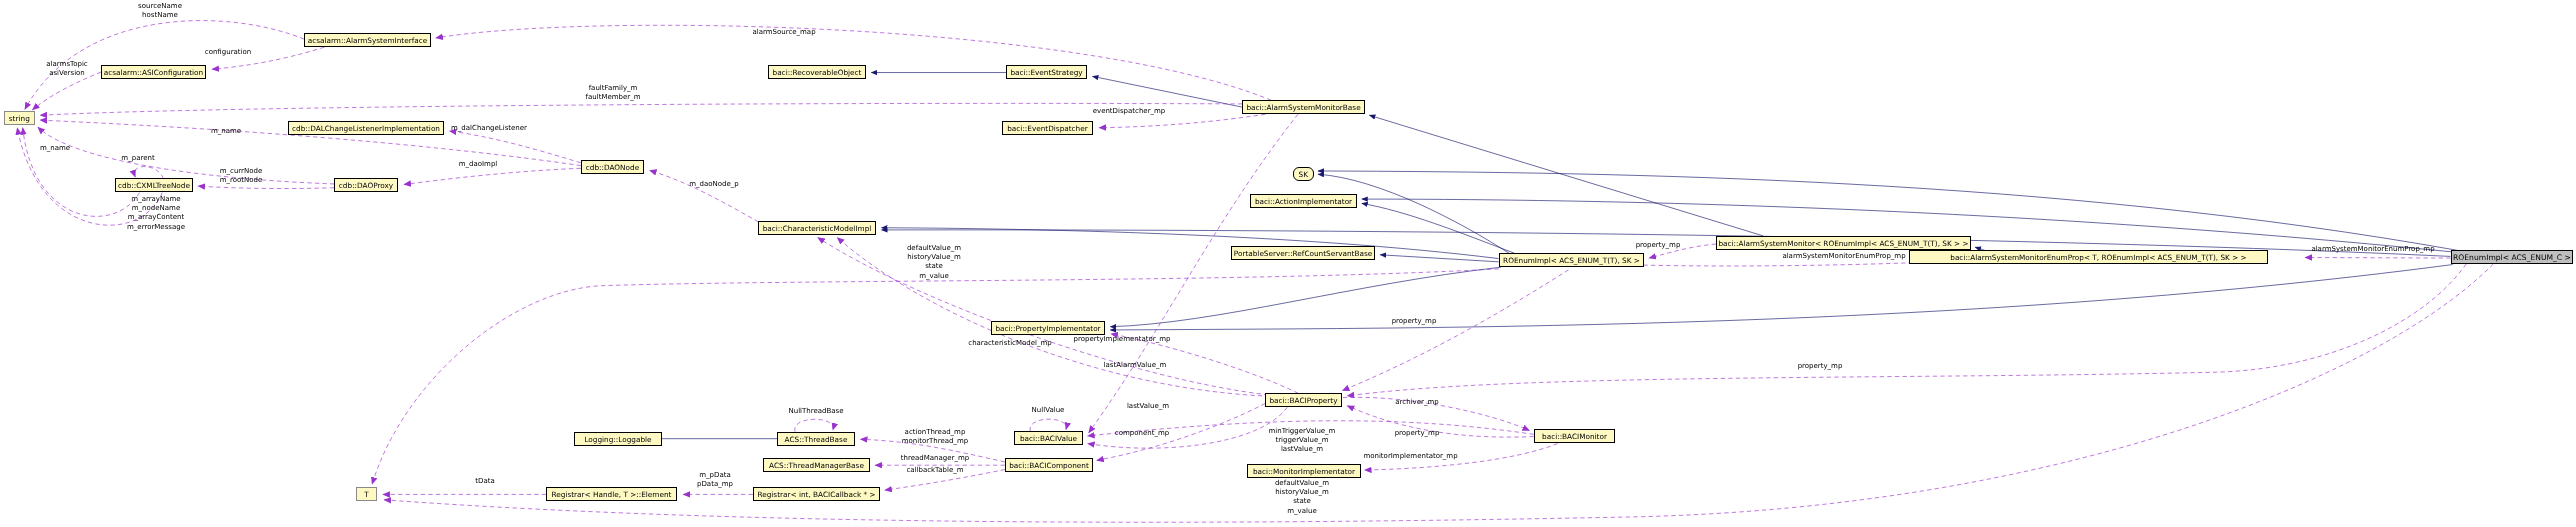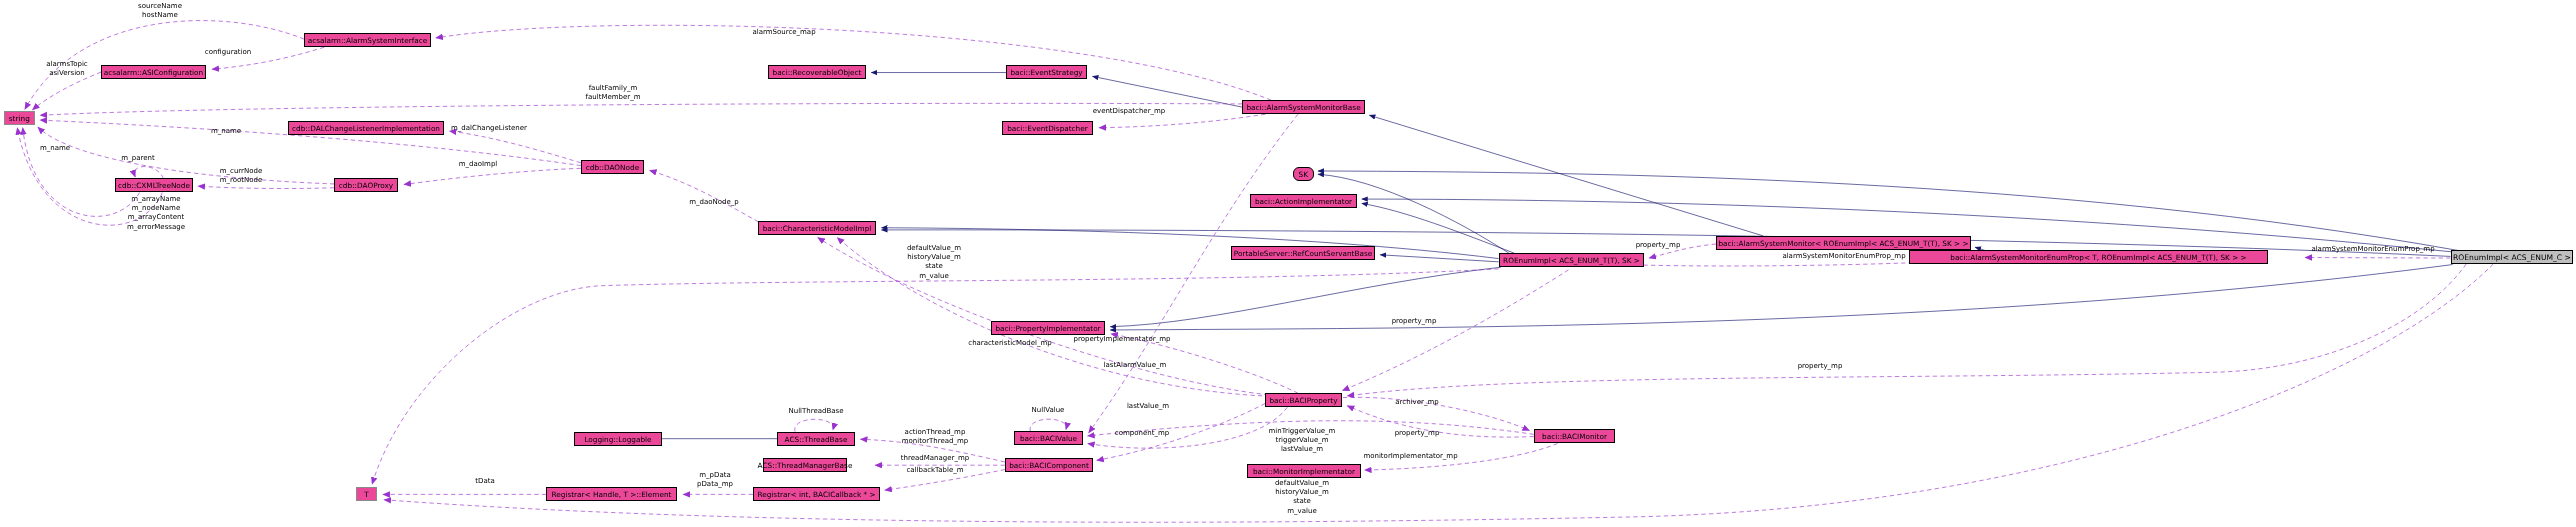--- a/index.html
+++ b/index.html
@@ -1,19 +1,19 @@
 <!DOCTYPE html>
 <html style="font-size:8.7px"><head>
 <meta charset="utf-8">
 <style>
   html,body{margin:0;padding:0;background:#ffffff;}
   #canvas{position:relative;width:2576px;height:528px;background:#ffffff;
           font-family:"DejaVu Sans","Liberation Sans",sans-serif;overflow:hidden;}
   #edges{position:absolute;left:0;top:0;width:2576px;height:528px;}
-  .node{position:absolute;background:#ec4899;border:0.5px solid #000000;box-sizing:border-box;
+  .node{position:absolute;background:#fef9c3;border:0.5px solid #000000;box-sizing:border-box;
         display:flex;align-items:center;justify-content:center;white-space:nowrap;
         font-size:7.3px;color:#000;z-index:2;}
   .node.external{border-color:#8a8a8a;}
   .node.focal{background:#bfbfbf;border-width:1.1px;font-size:7.6px;}
   .elabel{position:absolute;font-size:7px;color:#000;white-space:pre;text-align:center;
           transform:translateX(-50%);line-height:9.2px;z-index:3;}
   path.inh{fill:none;stroke:#191970;stroke-width:1.2;}
   path.use{fill:none;stroke:#9a32cd;stroke-width:1.2;stroke-dasharray:8 6;}
 </style>
 </head>
@@ -106,21 +106,21 @@
   <div class="node" style="left:1716px;top:236px;width:255px;height:14px;">baci::AlarmSystemMonitor&lt; ROEnumImpl&lt; ACS_ENUM_T(T), SK &gt; &gt;</div>
   <div class="node" style="left:1909px;top:250px;width:359px;height:14px;padding-left:20px;">baci::AlarmSystemMonitorEnumProp&lt; T, ROEnumImpl&lt; ACS_ENUM_T(T), SK &gt; &gt;</div>
   <div class="node focal" style="left:2451px;top:250px;width:122px;height:14px;">ROEnumImpl&lt; ACS_ENUM_C &gt;</div>
   <div class="node" style="left:991px;top:321px;width:114px;height:14px;">baci::PropertyImplementator</div>
   <div class="node" style="left:1265px;top:393px;width:77px;height:14px;">baci::BACIProperty</div>
   <div class="node" style="left:1534px;top:429px;width:81px;height:14px;">baci::BACIMonitor</div>
   <div class="node" style="left:1247px;top:464px;width:114px;height:14px;">baci::MonitorImplementator</div>
   <div class="node" style="left:1014px;top:431px;width:69px;height:14px;">baci::BACIValue</div>
   <div class="node" style="left:1005px;top:458px;width:88px;height:14px;">baci::BACIComponent</div>
   <div class="node" style="left:777px;top:432px;width:78px;height:14px;">ACS::ThreadBase</div>
-  <div class="node" style="left:763px;top:458px;width:84px;height:14px;">ACS::ThreadManagerBase</div>
+  <div class="node" style="left:763px;top:458px;width:107px;height:14px;">ACS::ThreadManagerBase</div>
   <div class="node" style="left:574px;top:432px;width:88px;height:14px;">Logging::Loggable</div>
   <div class="node" style="left:546px;top:487px;width:131px;height:14px;">Registrar&lt; Handle, T &gt;::Element</div>
   <div class="node" style="left:753px;top:487px;width:127px;height:14px;">Registrar&lt; int, BACICallback * &gt;</div>
   <div class="node external" style="left:356px;top:487px;width:21px;height:14px;">T</div>
 
   <div class="elabel" style="left:160px;top:1.6px;">sourceName
 hostName</div>
   <div class="elabel" style="left:228px;top:48px;">configuration</div>
   <div class="elabel" style="left:67px;top:60px;">alarmsTopic
 asiVersion</div>
@@ -132,21 +132,21 @@
   <div class="elabel" style="left:478px;top:160px;">m_daoImpl</div>
   <div class="elabel" style="left:226px;top:127px;">m_name</div>
   <div class="elabel" style="left:55px;top:144px;">m_name</div>
   <div class="elabel" style="left:138px;top:154px;">m_parent</div>
   <div class="elabel" style="left:241px;top:167px;">m_currNode
 m_rootNode</div>
   <div class="elabel" style="left:156px;top:195px;">m_arrayName
 m_nodeName
 m_arrayContent
 m_errorMessage</div>
-  <div class="elabel" style="left:714px;top:198px;">m_daoNode_p</div>
+  <div class="elabel" style="left:714px;top:180px;">m_daoNode_p</div>
   <div class="elabel" style="left:934px;top:244px;">defaultValue_m
 historyValue_m
 state
 m_value</div>
   <div class="elabel" style="left:1658px;top:241px;">property_mp</div>
   <div class="elabel" style="left:1844px;top:252px;">alarmSystemMonitorEnumProp_mp</div>
   <div class="elabel" style="left:2373px;top:245px;">alarmSystemMonitorEnumProp_mp</div>
   <div class="elabel" style="left:1414px;top:317px;">property_mp</div>
   <div class="elabel" style="left:1820px;top:362px;">property_mp</div>
   <div class="elabel" style="left:1010px;top:339px;">characteristicModel_mp</div>

